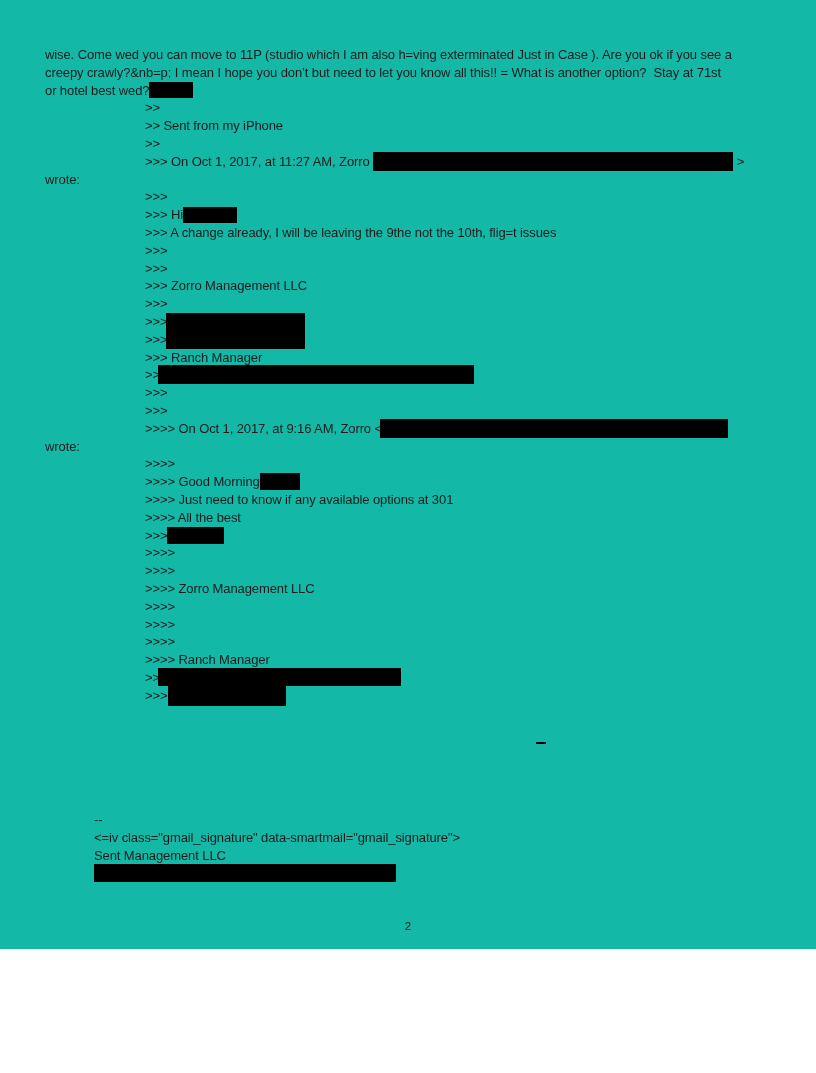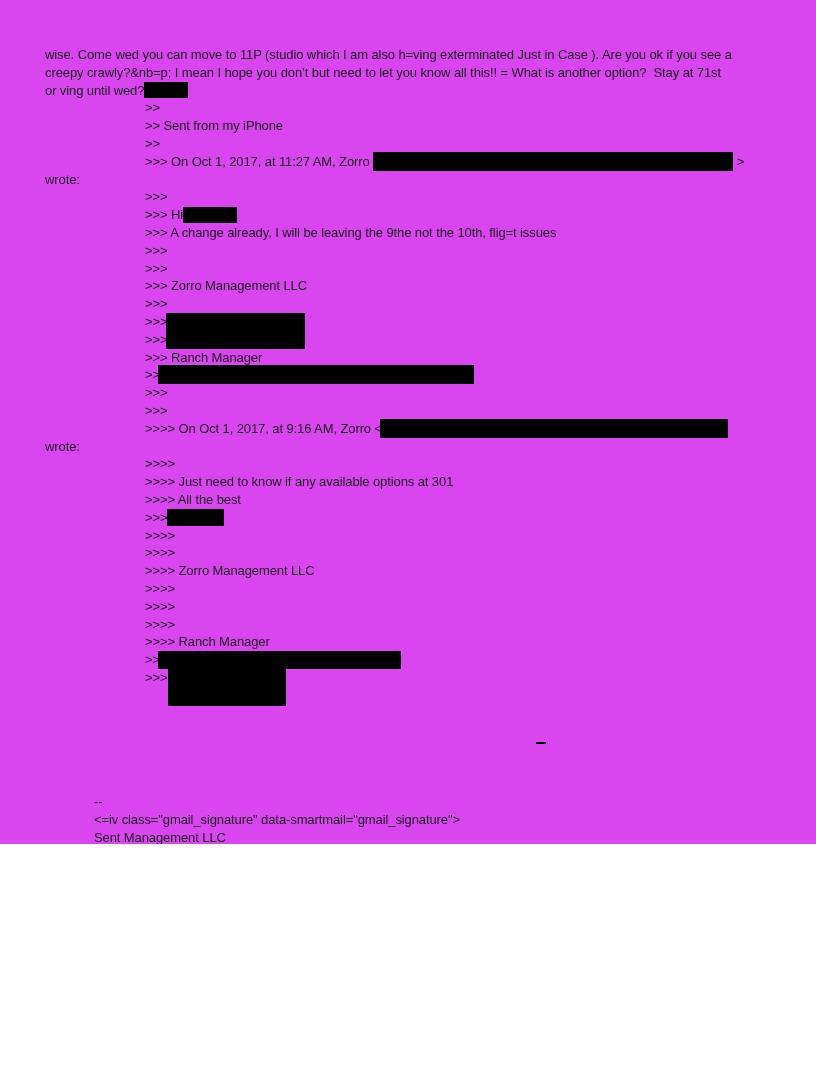--- a/index.html
+++ b/index.html
@@ -1,20 +1,20 @@
 <!DOCTYPE html>
 <html><head>
 <meta charset="utf-8">
 <style>
   html, body { margin:0; padding:0; background:#ffffff; }
   .page {
     position: relative;
     width: 816px;
-    height: 844px;
-    background: #d946ef;
+    height: 949px;
+    background: #14b8a6;
     overflow: hidden;
     font-family: "Liberation Sans", sans-serif;
     font-size: 13px;
     line-height: 17.8px;
     letter-spacing: -0.1px;
     color: #1c1c1c;
   }
   .thread { position: absolute; top: 46px; left: 0; right: 0; }
   .line { height: 17.8px; white-space: pre; }
   .line.body  { padding-left: 45px; }
@@ -39,21 +39,21 @@
     text-align: right;
   }
 </style>
 </head>
 <body>
 
 <div class="page">
   <div class="thread">
       <div class="line body"><span>wise. Come wed you can move to 11P (studio which I am also h=ving exterminated Just in Case ). Are you ok if you see a</span></div>
       <div class="line body"><span>creepy crawly?&amp;nb=p; I mean I hope you don’t but need to let you know all this!! = What is another option?  Stay at 71st</span></div>
-      <div class="line body"><span>or ving until wed?</span><span class="redaction" style="width: 44px; height: 16px;"></span></div>
+      <div class="line body"><span>or hotel best wed?</span><span class="redaction" style="width: 44px; height: 16px;"></span></div>
       <div class="line quote"><span>&gt;&gt;</span></div>
       <div class="line quote"><span>&gt;&gt; Sent from my iPhone</span></div>
       <div class="line quote"><span>&gt;&gt;</span></div>
       <div class="line quote"><span>&gt;&gt;&gt; On Oct 1, 2017, at 11:27 AM, Zorro </span><span class="redaction" style="width: 360px; height: 19px;"></span><span> &gt;</span></div>
       <div class="line body"><span>wrote:</span></div>
       <div class="line quote"><span>&gt;&gt;&gt;</span></div>
       <div class="line quote"><span>&gt;&gt;&gt; Hi</span><span class="redaction" style="width: 54px; height: 16px;"></span></div>
       <div class="line quote"><span>&gt;&gt;&gt; A change already, I will be leaving the 9the not the 10th, flig=t issues</span></div>
       <div class="line quote"><span>&gt;&gt;&gt;</span></div>
       <div class="line quote"><span>&gt;&gt;&gt;</span></div>
@@ -61,20 +61,21 @@
       <div class="line quote"><span>&gt;&gt;&gt;</span></div>
       <div class="line quote"><span>&gt;&gt;&gt;</span></div>
       <div class="line quote"><span>&gt;&gt;&gt;</span></div>
       <div class="line quote"><span>&gt;&gt;&gt; Ranch Manager</span></div>
       <div class="line quote"><span>&gt;&gt;</span><span class="redaction" style="width: 316px; height: 19px; margin-left: -2px;"></span></div>
       <div class="line quote"><span>&gt;&gt;&gt;</span></div>
       <div class="line quote"><span>&gt;&gt;&gt;</span></div>
       <div class="line quote"><span>&gt;&gt;&gt;&gt; On Oct 1, 2017, at 9:16 AM, Zorro &lt;</span><span class="redaction" style="width: 348px; height: 19px; margin-left: -2px;"></span></div>
       <div class="line body"><span>wrote:</span></div>
       <div class="line quote"><span>&gt;&gt;&gt;&gt;</span></div>
+      <div class="line quote"><span>&gt;&gt;&gt;&gt; Good Morning</span><span class="redaction" style="width: 40px; height: 17px;"></span></div>
       <div class="line quote"><span>&gt;&gt;&gt;&gt; Just need to know if any available options at 301</span></div>
       <div class="line quote"><span>&gt;&gt;&gt;&gt; All the best</span></div>
       <div class="line quote"><span>&gt;&gt;&gt;</span><span class="redaction" style="width: 57px; height: 17px;"></span></div>
       <div class="line quote"><span>&gt;&gt;&gt;&gt;</span></div>
       <div class="line quote"><span>&gt;&gt;&gt;&gt;</span></div>
       <div class="line quote"><span>&gt;&gt;&gt;&gt; Zorro Management LLC</span></div>
       <div class="line quote"><span>&gt;&gt;&gt;&gt;</span></div>
       <div class="line quote"><span>&gt;&gt;&gt;&gt;</span></div>
       <div class="line quote"><span>&gt;&gt;&gt;&gt;</span></div>
       <div class="line quote"><span>&gt;&gt;&gt;&gt; Ranch Manager</span></div>

